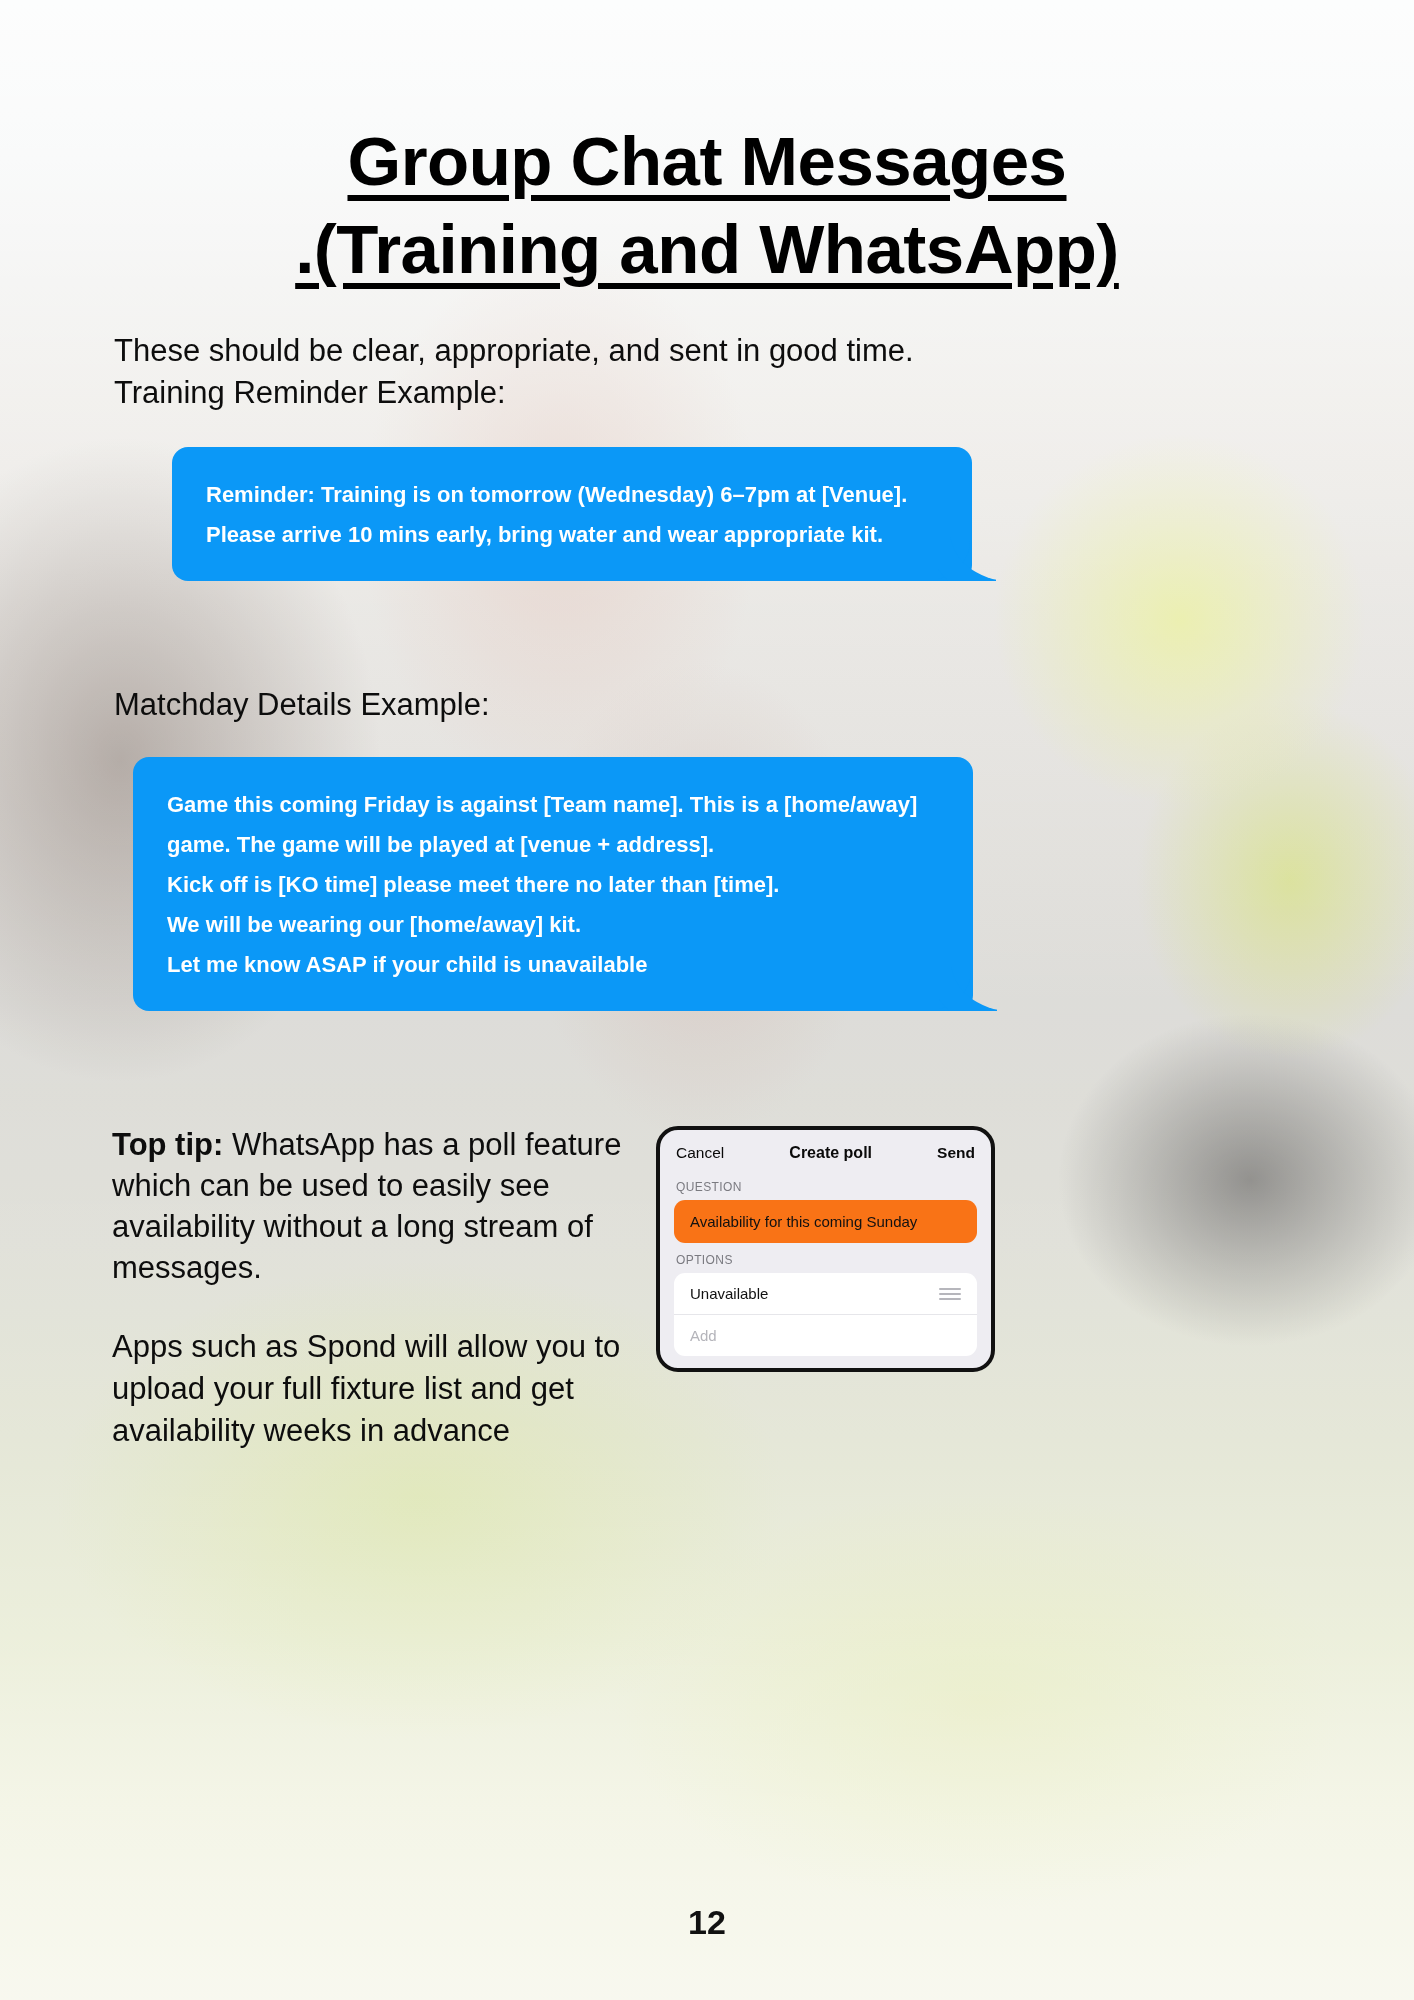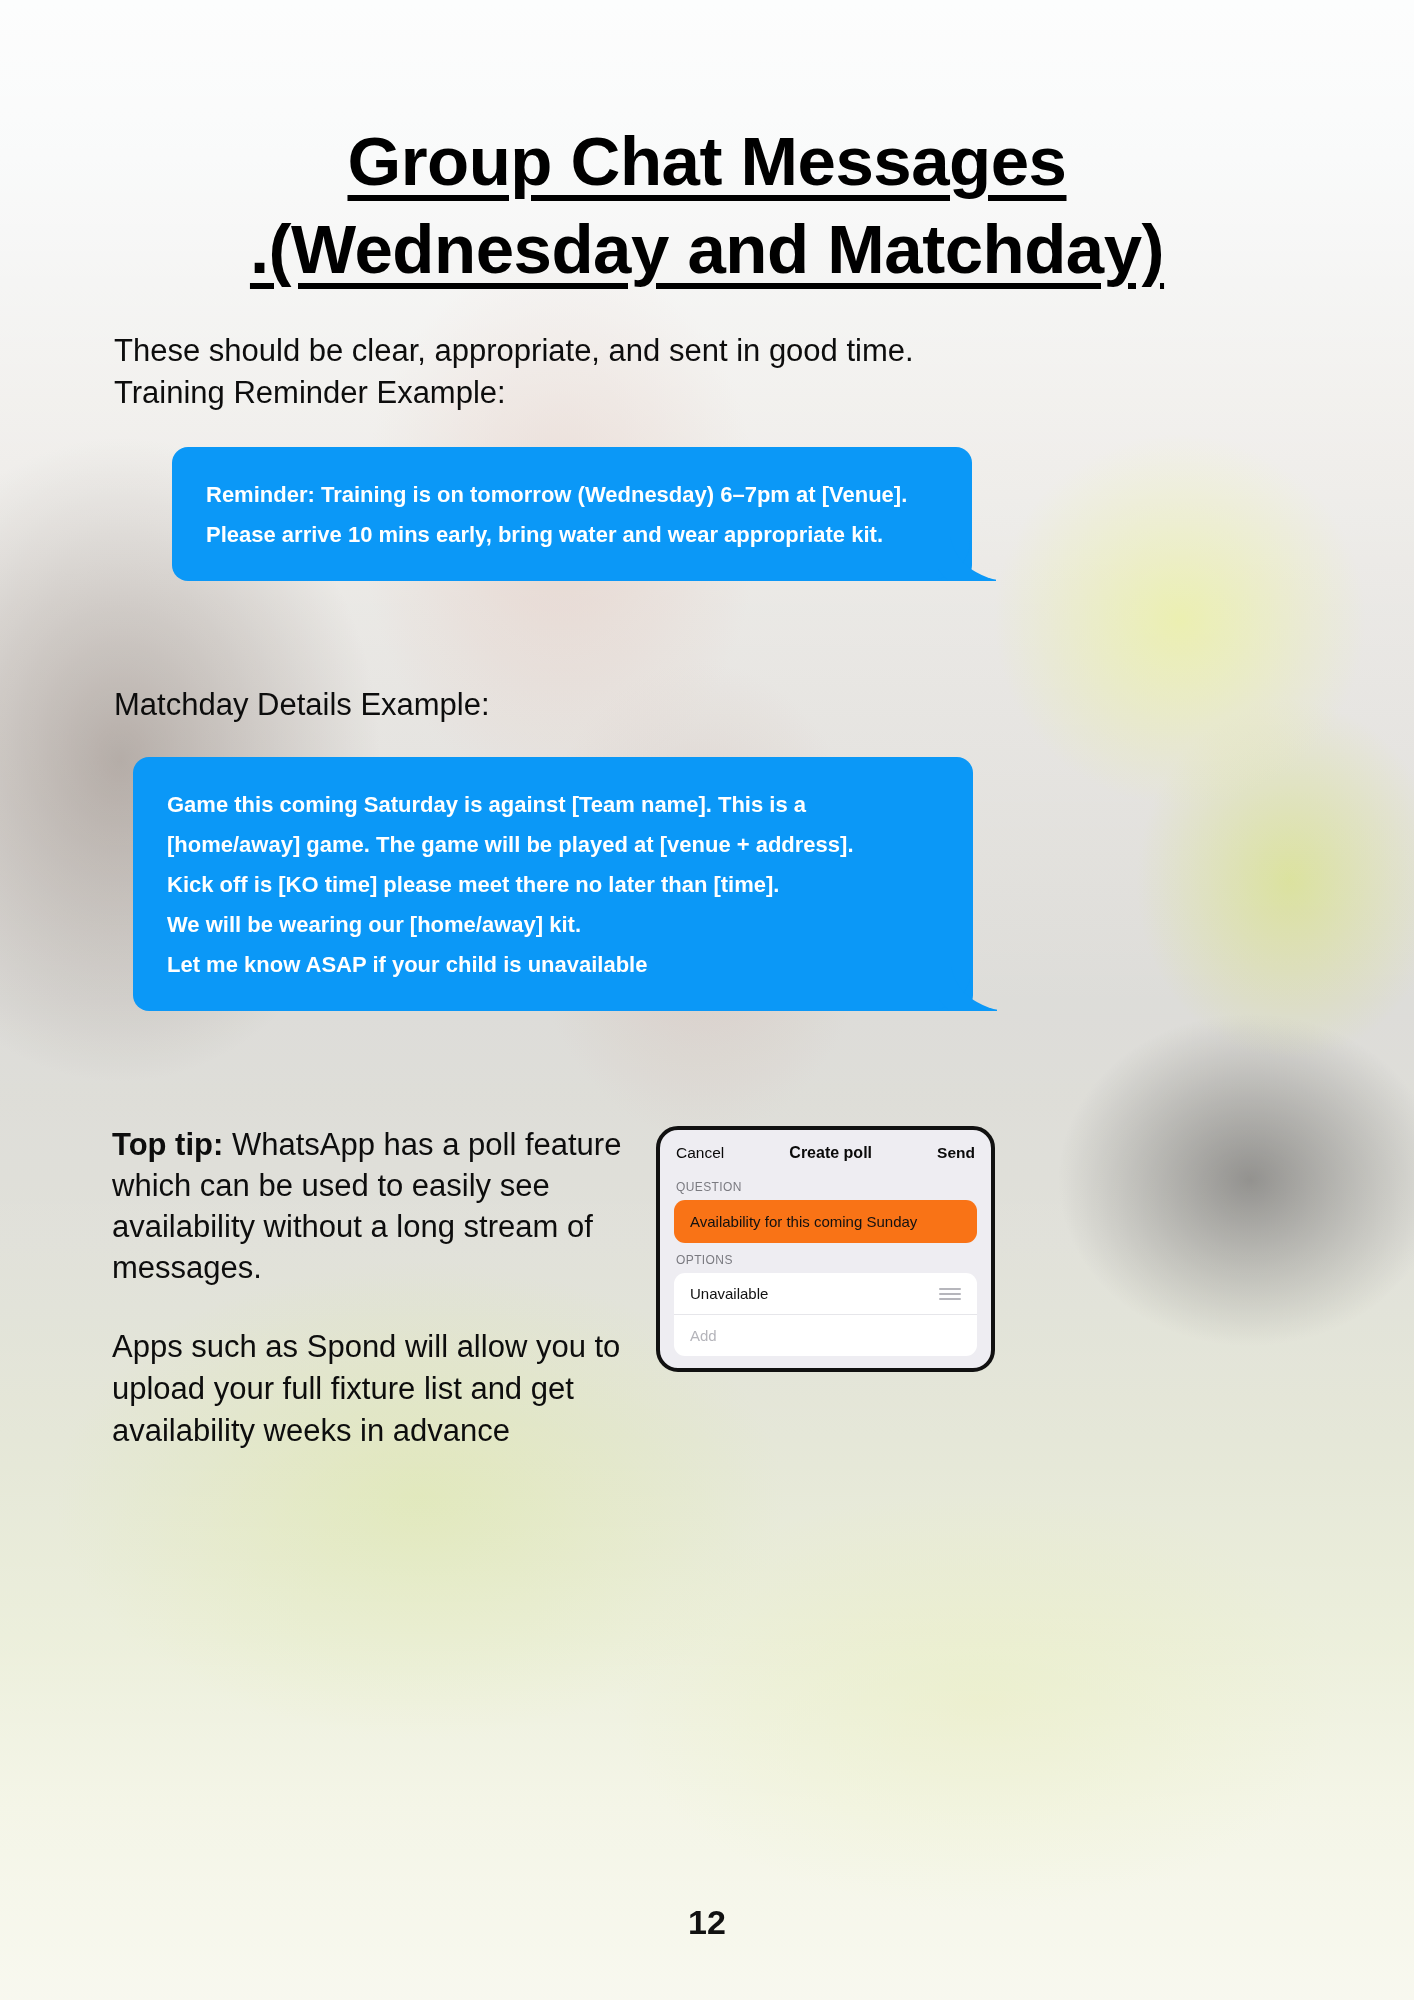--- a/index.html
+++ b/index.html
@@ -221,37 +221,37 @@
 </head>
 <body>
 
 <div id="bg-photo"></div>
 <div id="bg-overlay"></div>
 
 <div id="page">
 
   <div class="title-block">
     <span class="title-line"><span>Group Chat Messages</span></span>
-    <span class="title-line"><span>.(Wednesday and Matchday)</span></span>
+    <span class="title-line"><span>.(Training and WhatsApp)</span></span>
   </div>
 
   <div class="intro">
     <p>These should be clear, appropriate, and sent in good time.</p>
     <p>Training Reminder Example:</p>
   </div>
 
   <div class="bubble" id="bubble-training">
     <p>Reminder: Training is on tomorrow (Wednesday) 6–7pm at [Venue]. Please arrive 10 mins early, bring water and wear appropriate kit.</p>
     <span class="tail"></span>
   </div>
 
   <div class="label-matchday">Matchday Details Example:</div>
 
   <div class="bubble" id="bubble-matchday">
-    <p>Game this coming Saturday is against [Team name]. This is a [home/away] game. The game will be played at [venue + address].</p>
+    <p>Game this coming Friday is against [Team name]. This is a [home/away] game. The game will be played at [venue + address].</p>
     <p>Kick off is [KO time] please meet there no later than [time].</p>
     <p>We will be wearing our [home/away] kit.</p>
     <p>Let me know ASAP if your child is unavailable</p>
     <span class="tail"></span>
   </div>
 
   <div class="tip">
     <p><b>Top tip:</b><span> WhatsApp has a poll feature which can be used to easily see availability without a long stream of messages.</span></p>
   </div>
 

